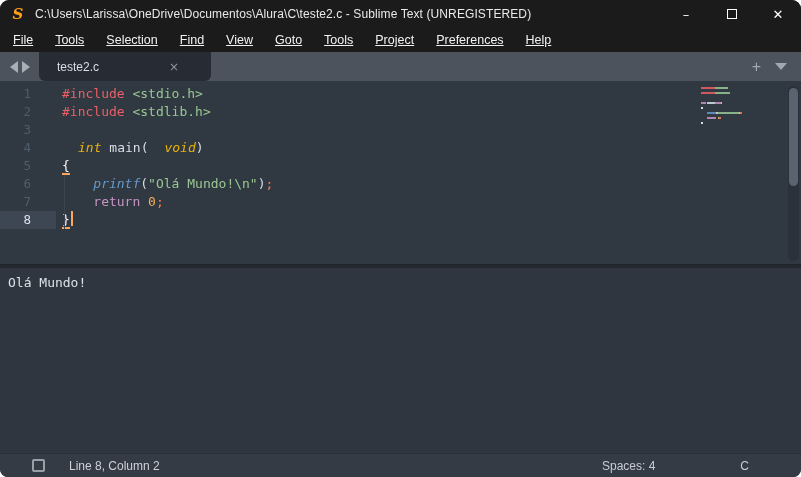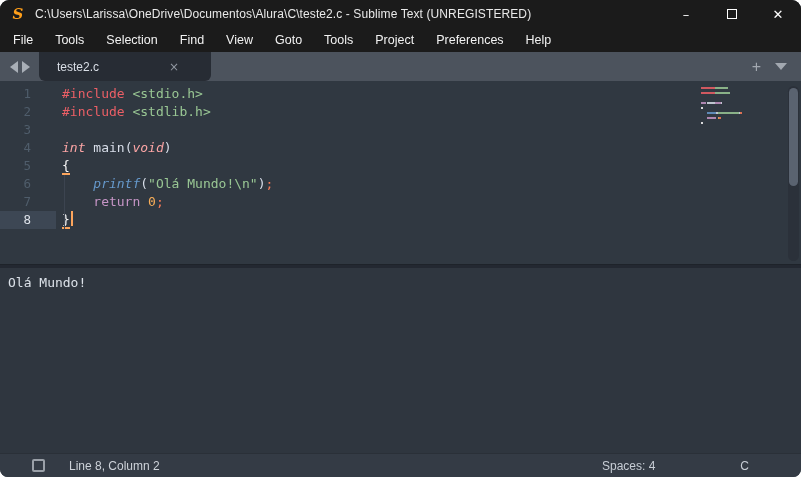--- a/index.html
+++ b/index.html
@@ -22,21 +22,21 @@
   .win-btn {
     width:46px; height:100%; display:flex; align-items:center; justify-content:center;
     color:#ffffff; font-size:13px; cursor:default; background:transparent; border:none;
     font-family:"DejaVu Sans", sans-serif;
   }
   .win-btn.max span { display:block; width:10px; height:10px; border:1px solid #fff; }
   
   .menubar {
     height:24px; background:#1b1b1b; display:flex; align-items:center; flex-shrink:0; padding-left:2px;
   }
-  .menu-item { color:#f2f2f2; font-size:12.5px; padding:0 11px; height:100%; display:flex; align-items:center; }
+  .menu-item { color:#f2f2f2; font-size:12.5px; padding:0 11px; height:100%; display:flex; align-items:center;text-decoration:underline; }
   
   .tabbar {
     height:29px; background:#4c535d; display:flex; align-items:stretch; flex-shrink:0; position:relative;
   }
   .tab-nav { display:flex; align-items:center; gap:4px; padding:0 9px 0 10px; }
   .tri { width:0; height:0; border-style:solid; display:inline-block; }
   .tri-left  { border-width:6px 8px 6px 0; border-color:transparent #a9afb7 transparent transparent; }
   .tri-right { border-width:6px 0 6px 8px; border-color:transparent transparent transparent #a9afb7; }
   .tab {
     width:172px; background:#272c34; display:flex; align-items:center;
@@ -57,21 +57,21 @@
   .gutter {
     width:56px; flex-shrink:0; text-align:right; padding-right:25px;
     color:#4f5d6b; font-size:12.5px;
   }
   .gutter.active { background:#3d4754; color:#dde2e9; }
   .content { padding-left:6px; color:#d8dee9; }
   .content span { white-space:pre; }
   .tok-plain   { color:#d8dee9; }
   .tok-red     { color:#ec5f66; }
   .tok-green   { color:#99c794; }
-  .tok-keyword-italic { color:#fca5a5; font-style:italic; }
+  .tok-keyword-italic { color:#eab308; font-style:italic;margin-left:16px; }
   .tok-keyword { color:#c695c6; }
   .tok-function-italic { color:#6699cc; font-style:italic; }
   .tok-number  { color:#f9ae58; }
   .tok-punct   { color:#f97b58; }
   .tok-bracket { color:#f7f7f7; border-bottom:2px solid #fca55d; }
   .caret { display:inline-block; width:2px; height:15px; background:#fca55d; vertical-align:-2px; margin-left:1px; }
   .indent-guide { position:absolute; left:64px; top:94px; height:54px; border-left:1px solid #3c4450; }
   
   .minimap { position:absolute; top:6px; right:40px; width:60px; }
   .mini-row { height:2px; margin-bottom:3px; display:flex; }

